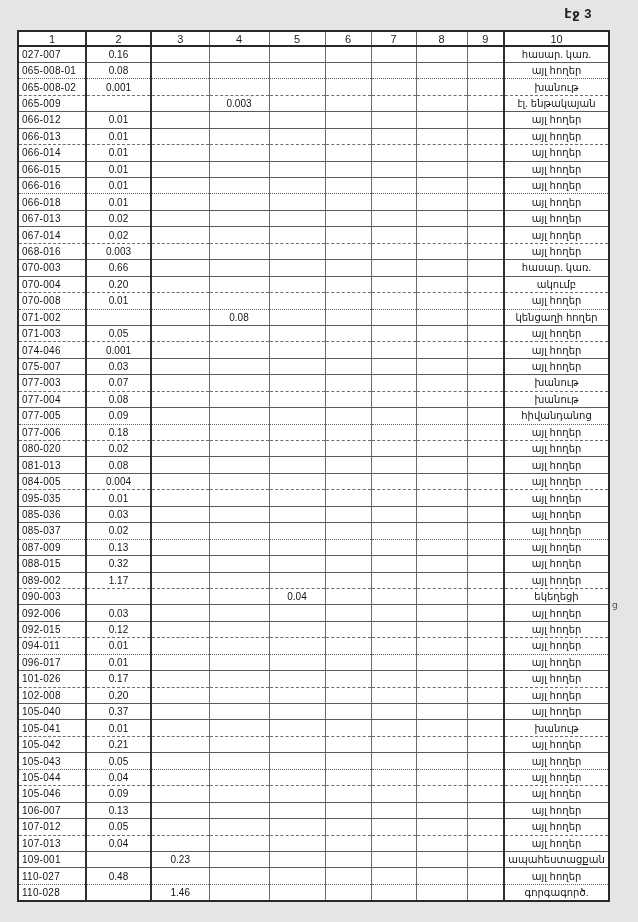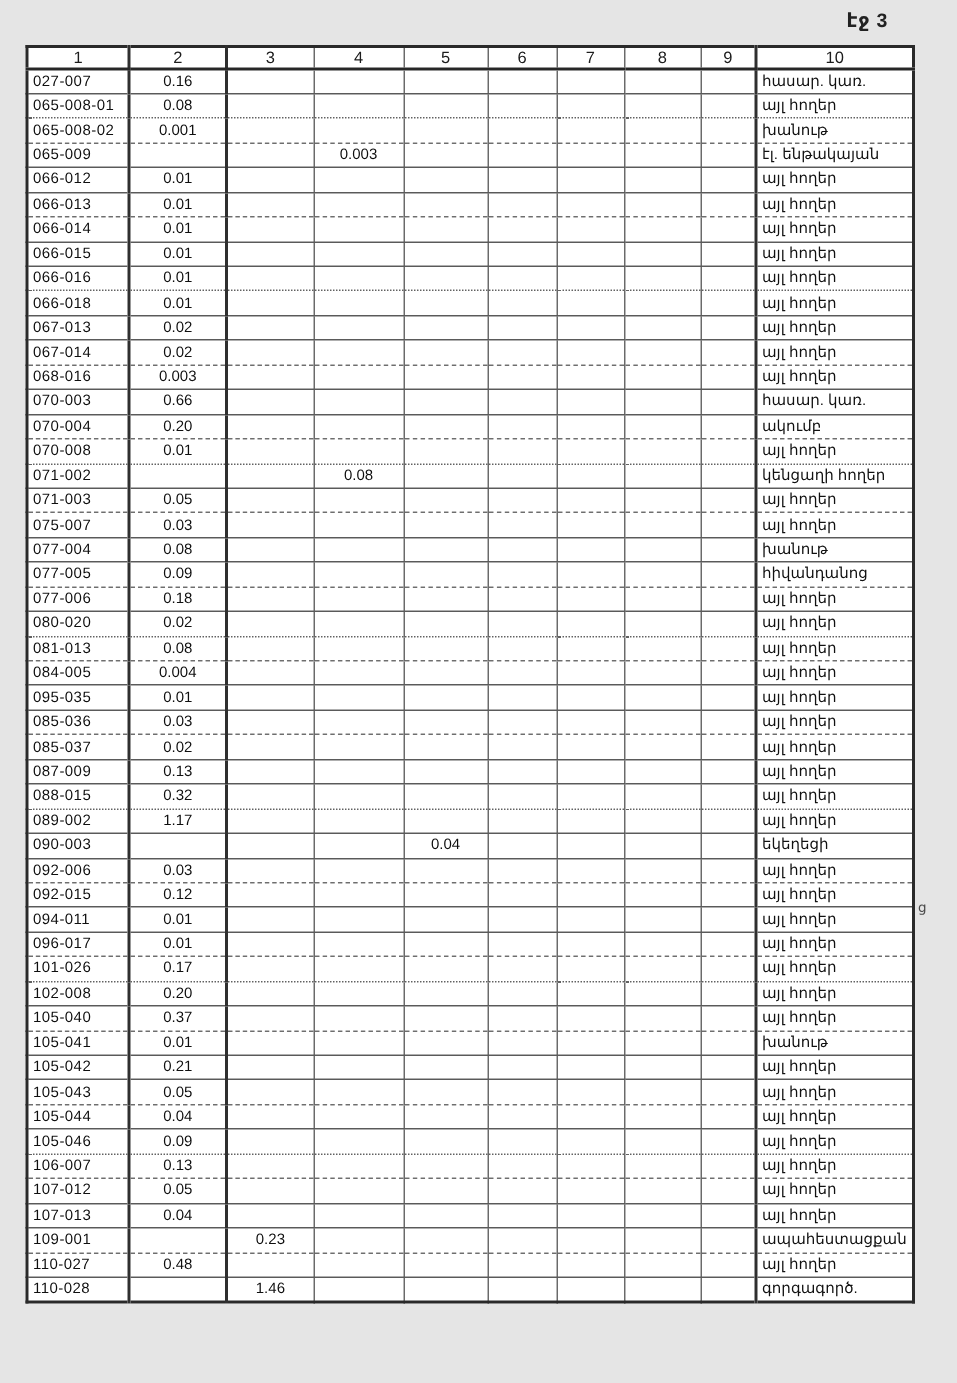--- a/index.html
+++ b/index.html
@@ -71,21 +71,21 @@
     color: #141414;
     letter-spacing: 0.3px;
   }
   td.c-val {
     font-size: 10px;
     text-align: center;
     color: #141414;
   }
   td.c-use {
     font-size: 10px;
-    text-align: left;
+    text-align: center;
     color: #161616;
   }
   .margin-artifact {
     position: absolute;
     left: 612px;
     top: 600px;
     font-size: 9px;
     color: #4a4a4a;
   }
 </style>
@@ -335,30 +335,54 @@
             <td class="c-val"></td>
             <td class="c-val"></td>
             <td class="c-val"></td>
             <td class="c-val"></td>
             <td class="c-val"></td>
             <td class="c-val"></td>
             <td class="c-val"></td>
             <td class="c-use">այլ հողեր</td>
           </tr>
           <tr>
+            <td class="c-code">074-046</td>
+            <td class="c-val">0.001</td>
+            <td class="c-val"></td>
+            <td class="c-val"></td>
+            <td class="c-val"></td>
+            <td class="c-val"></td>
+            <td class="c-val"></td>
+            <td class="c-val"></td>
+            <td class="c-val"></td>
+            <td class="c-use">այլ հողեր</td>
+          </tr>
+          <tr>
             <td class="c-code">075-007</td>
             <td class="c-val">0.03</td>
             <td class="c-val"></td>
             <td class="c-val"></td>
             <td class="c-val"></td>
             <td class="c-val"></td>
             <td class="c-val"></td>
             <td class="c-val"></td>
             <td class="c-val"></td>
             <td class="c-use">այլ հողեր</td>
+          </tr>
+          <tr>
+            <td class="c-code">077-003</td>
+            <td class="c-val">0.07</td>
+            <td class="c-val"></td>
+            <td class="c-val"></td>
+            <td class="c-val"></td>
+            <td class="c-val"></td>
+            <td class="c-val"></td>
+            <td class="c-val"></td>
+            <td class="c-val"></td>
+            <td class="c-use">խանութ</td>
           </tr>
           <tr>
             <td class="c-code">077-004</td>
             <td class="c-val">0.08</td>
             <td class="c-val"></td>
             <td class="c-val"></td>
             <td class="c-val"></td>
             <td class="c-val"></td>
             <td class="c-val"></td>
             <td class="c-val"></td>

